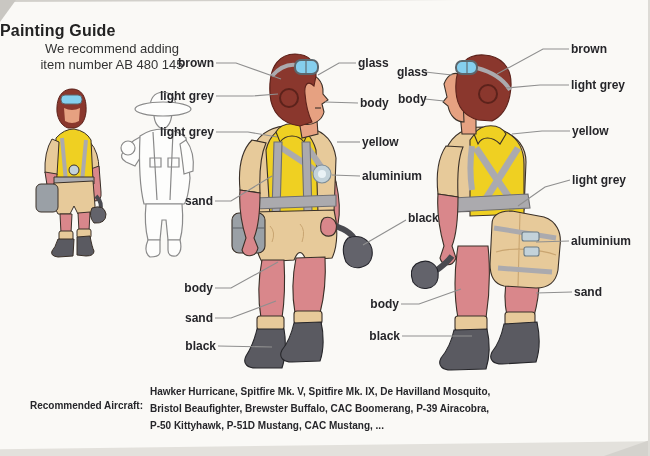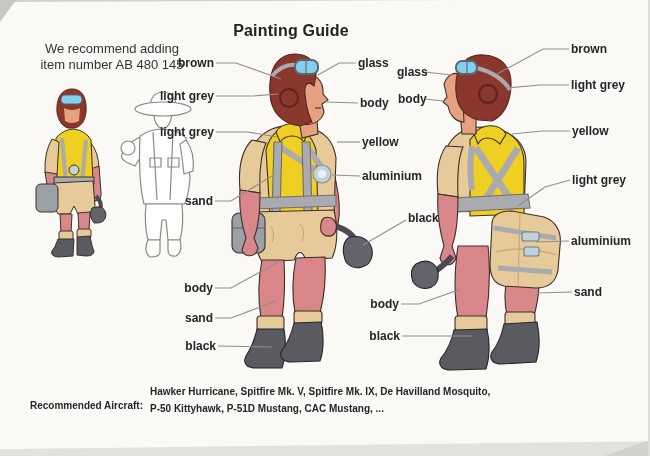--- a/index.html
+++ b/index.html
@@ -10,21 +10,21 @@
     color:#26262a;
   }
   
   .scan-top{position:absolute;top:0;left:0;width:500px;height:2px;background:#d2d0cb;transform:rotate(-.25deg);transform-origin:left top;}
   .scan-corner-tl{position:absolute;top:0;left:0;width:16px;height:22px;background:#c9c7c2;clip-path:polygon(0 0,100% 0,0 100%);}
   .scan-bottom{position:absolute;bottom:0;left:0;width:650px;height:18px;background:#e3e1dc;clip-path:polygon(0 62%,100% 18%,100% 100%,0 100%);}
   .scan-corner-br{position:absolute;bottom:0;right:0;width:46px;height:16px;background:#d4d2cd;clip-path:polygon(100% 0,100% 100%,0 100%);}
   .scan-right{position:absolute;top:0;right:0;width:2px;height:456px;background:#dddbd6;}
 
   .title{
-    position:absolute;top:22px;left:0;width:582px;text-align:center;
+    position:absolute;top:22px;left:0;width:582px;text-align:left;
     font-size:16px;font-weight:700;letter-spacing:.2px;color:#222;
   }
   .note{
     position:absolute;top:41px;left:22px;width:180px;text-align:center;
     font-size:13px;line-height:16px;color:#333;
   }
   .figures,.lines{position:absolute;top:0;left:0;}
   .figures{z-index:1;}
   .lines{z-index:2;}
   .lines polyline{fill:none;stroke:#8f8f8f;stroke-width:1.1;}
@@ -216,20 +216,21 @@
       <div class="callout" style="left: 571px; top: 234px;">aluminium</div>
       <div class="callout" style="left: 574px; top: 285px;">sand</div>
       <div class="callout" style="right: 251px; top: 297px;">body</div>
       <div class="callout" style="right: 250px; top: 329px;">black</div>
     </div>
 
   <div class="footer">
     <span class="prefix">Recommended Aircraft:</span>
     <div class="flines">
       <div>Hawker Hurricane, Spitfire Mk. V, Spitfire Mk. IX, De Havilland Mosquito,</div>
+      <div>Bristol Beaufighter, Brewster Buffalo, CAC Boomerang, P-39 Airacobra,</div>
       <div>P-50 Kittyhawk, P-51D Mustang, CAC Mustang, ...</div>
     </div>
   </div>
 
   <div class="scan-bottom"></div>
   <div class="scan-corner-br"></div>
   <div class="scan-right"></div>
 </div>
 
 </body></html>

